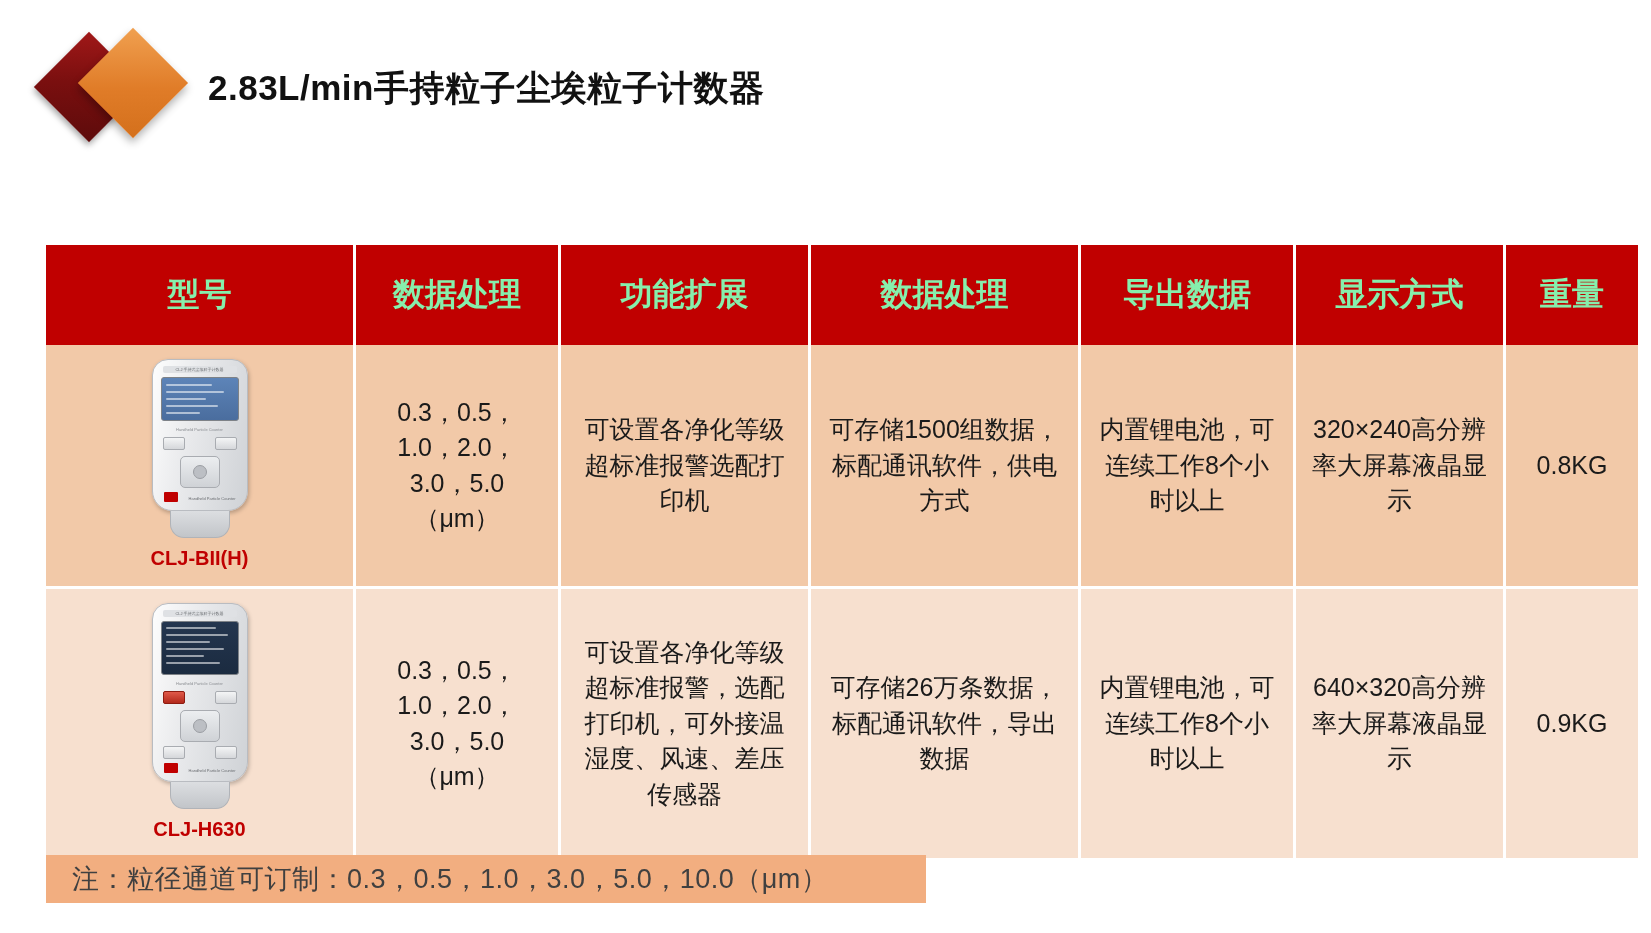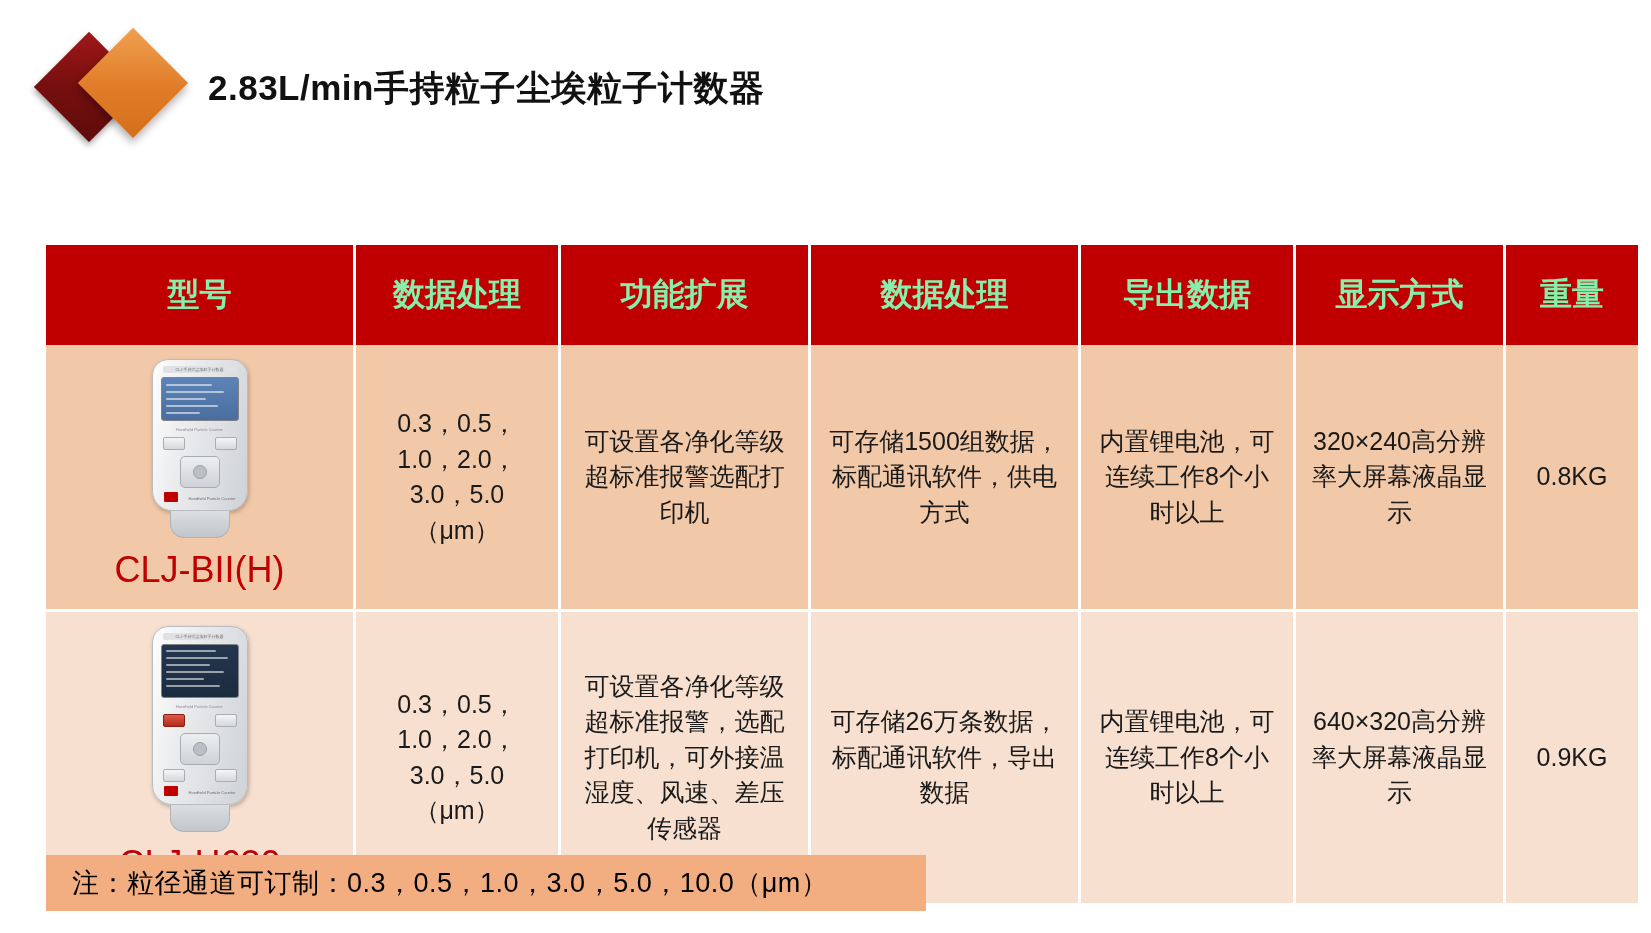--- a/index.html
+++ b/index.html
@@ -94,22 +94,22 @@
   .row-a td { background: #f2c9a8; }
   .row-b td { background: #f7e0cf; }
 
   .model-cell {
     position: relative;
     padding-top: 14px !important;
     padding-bottom: 14px !important;
   }
   .model-name {
     color: #c00000;
-    font-weight: normal;
-    font-size: 36px;
+    font-weight: bold;
+    font-size: 20px;
     margin-top: 6px;
   }
 
   
   .device {
     width: 96px;
     margin: 0 auto;
     position: relative;
   }
   .device-body {
@@ -226,28 +226,28 @@
     border-top: none;
     border-radius: 0 0 14px 14px;
   }
 
   
   .note {
     position: absolute;
     left: 46px;
     top: 855px;
     width: 880px;
-    height: 56px;
+    height: 48px;
     background: #f2ae80;
     display: flex;
     align-items: center;
     padding-left: 26px;
     box-sizing: border-box;
     font-size: 27px;
-    color: #000000;
+    color: #404040;
     letter-spacing: 0.5px;
   }
 </style>
 </head>
 <body>
 
 <div class="header">
   <div class="logo-mark">
     <div class="diamond dark"></div>
     <div class="diamond orange"></div>

